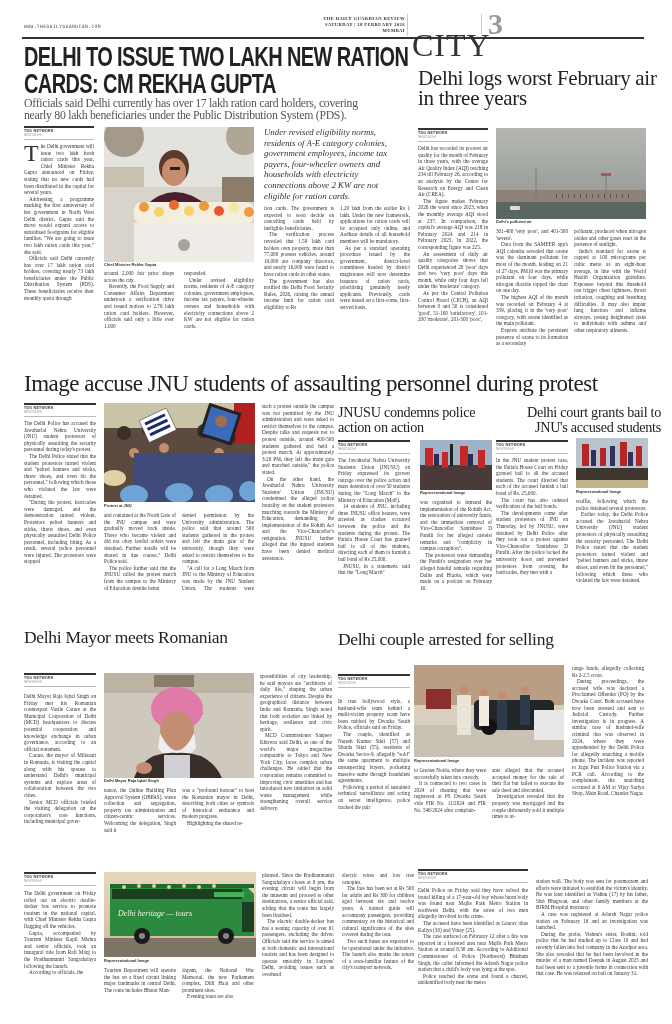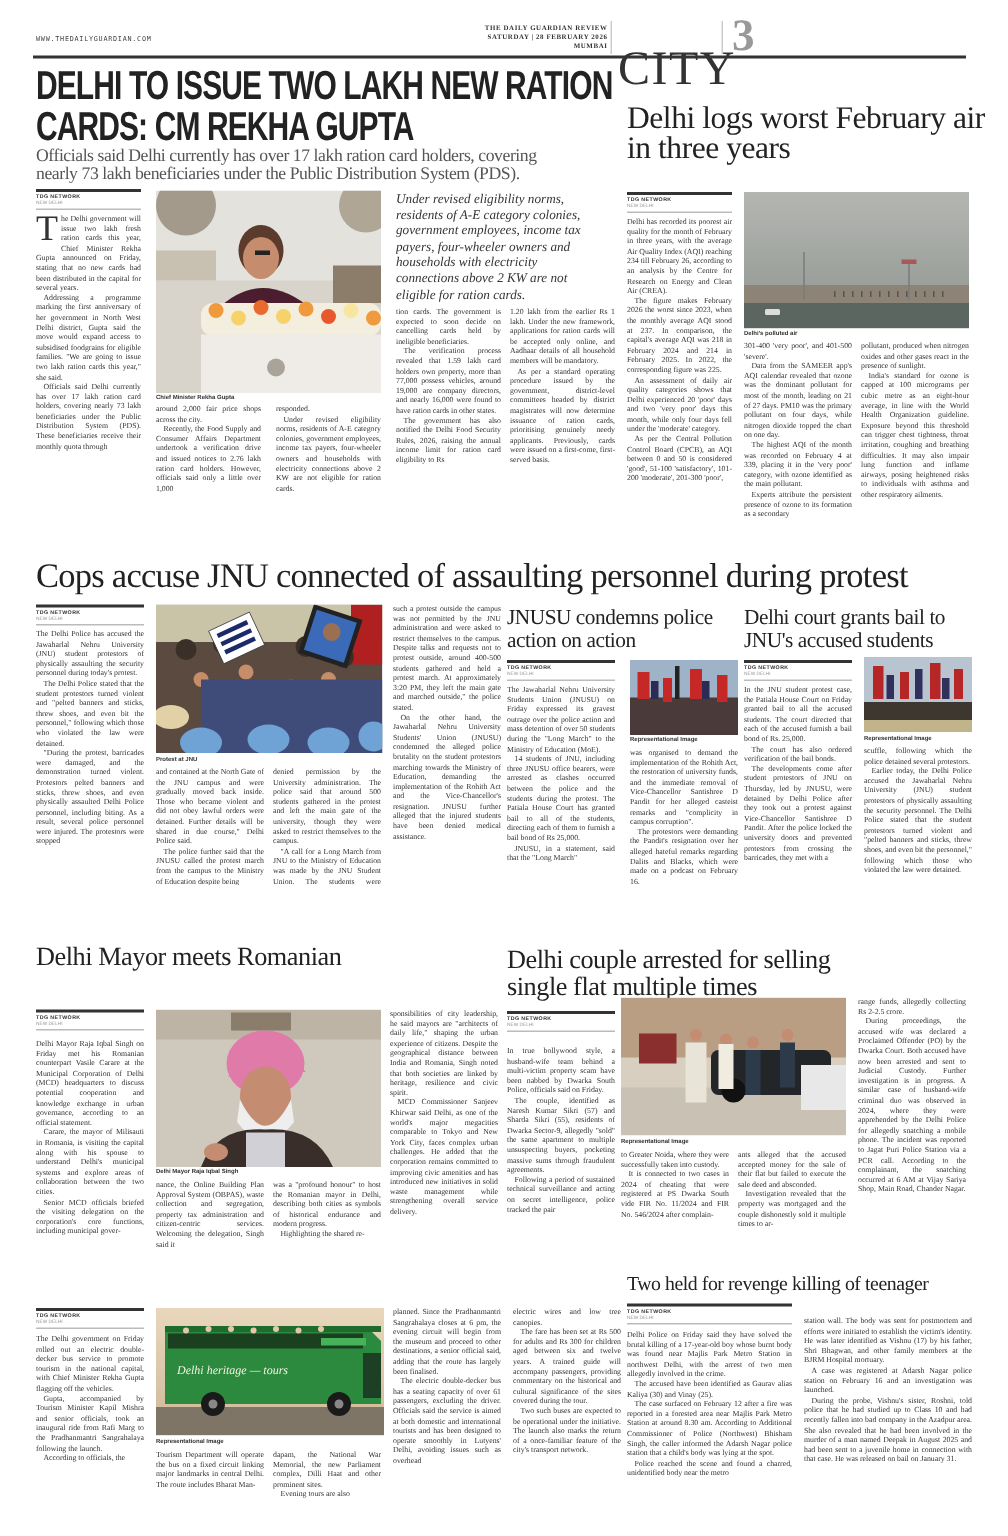--- a/index.html
+++ b/index.html
@@ -39,21 +39,21 @@
 <div class="abs mast-div" style="left:407px;"></div>
 <div class="abs section-name">CITY</div>
 <div class="abs mast-div" style="left:481px;"></div>
 <div class="abs page-num">3</div>
 <div class="abs top-rule"></div>
 
 <div class="abs" style="left:24px; top:44px; width:360px; height:320px;">
   <div class="h-cond" style="position:absolute; left:0; top:0; font-size:27px; line-height:26px; transform:scaleX(0.74); white-space:nowrap;">DELHI TO ISSUE TWO LAKH NEW RATION</div>
   <div class="h-cond" style="position:absolute; left:0; top:27px; font-size:27px; line-height:26px; transform:scaleX(0.74); white-space:nowrap;">CARDS: CM REKHA GUPTA</div>
   <div class="deck" style="position:absolute; left:0; top:53px; font-size:11.8px; line-height:12px; white-space:nowrap;">Officials said Delhi currently has over 17 lakh ration card holders, covering</div>
-  <div class="deck" style="position:absolute; left:0; top:65px; font-size:11.8px; line-height:12px; white-space:nowrap;">nearly 73 lakh beneficiaries under the Public Distribution System (PDS).</div>
+  <div class="deck" style="position:absolute; left:0; top:65px; font-size:11.8px; line-height:12px; white-space:nowrap;">nearly 80 lakh beneficiaries under the Public Distribution System (PDS).</div>
 
   <div style="position:absolute; left:0; top:82px; width:70px;">
     <div class="byline-bar">
         <div class="byline">TDG NETWORK</div>
       </div>
     <div class="dateline">NEW DELHI</div>
     <div class="body" style="margin-top:3px; height:225px; overflow:hidden;">
       <p class="first"><span class="dropcap">T</span><span>he Delhi government will issue two lakh fresh ration cards this year, Chief Minister Rekha Gupta announced on Friday, stating that no new cards had been distributed in the capital for several years.</span></p>
       <p>Addressing a programme marking the first anniversary of her government in North West Delhi district, Gupta said the move would expand access to subsidised foodgrains for eligible families. "We are going to issue two lakh ration cards this year," she said.</p>
       <p>Officials said Delhi currently has over 17 lakh ration card holders, covering nearly 73 lakh beneficiaries under the Public Distribution System (PDS). These beneficiaries receive their monthly quota through</p>
@@ -162,21 +162,21 @@
     <p>The highest AQI of the month was recorded on February 4 at 339, placing it in the 'very poor' category, with ozone identified as the main pollutant.</p>
     <p>Experts attribute the persistent presence of ozone to its formation as a secondary</p>
   </div>
   <div class="body" style="position:absolute; left:156px; top:160px; width:72px; height:135px; overflow:hidden;">
     <p class="first">pollutant, produced when nitrogen oxides and other gases react in the presence of sunlight.</p>
     <p>India's standard for ozone is capped at 100 micrograms per cubic metre as an eight-hour average, in line with the World Health Organization guideline. Exposure beyond this threshold can trigger chest tightness, throat irritation, coughing and breathing difficulties. It may also impair lung function and inflame airways, posing heightened risks to individuals with asthma and other respiratory ailments.</p>
   </div>
 </div>
 
 <div class="abs" style="left:24px; top:372px; width:632px; height:228px;">
-  <div class="h-serif" style="position:absolute; left:0; top:0; font-size:23px; line-height:24px; white-space:nowrap; letter-spacing:-0.5px;">Cops accuse JNU connected of assaulting personnel during protest</div>
+  <div class="h-serif" style="position:absolute; left:0; top:0; font-size:23px; line-height:24px; white-space:nowrap; letter-spacing:-0.5px;">Image accuse JNU students of assaulting personnel during protest</div>
   <div style="position:absolute; left:0; top:31px; width:72px;">
     <div class="byline-bar">
         <div class="byline">TDG NETWORK</div>
       </div>
     <div class="dateline">NEW DELHI</div>
     <div class="body" style="margin-top:3px; height:187px; overflow:hidden;">
       <p class="first">The Delhi Police has accused the Jawaharlal Nehru University (JNU) student protestors of physically assaulting the security personnel during today's protest.</p>
       <p>The Delhi Police stated that the student protestors turned violent and "pelted banners and sticks, threw shoes, and even bit the personnel," following which those who violated the law were detained.</p>
       <p>"During the protest, barricades were damaged, and the demonstration turned violent. Protestors pelted banners and sticks, threw shoes, and even physically assaulted Delhi Police personnel, including biting. As a result, several police personnel were injured. The protestors were stopped</p>
     </div>
@@ -265,21 +265,21 @@
     </svg>
   </div>
   <div class="caption" style="position:absolute; left:82px; top:85px;">Representational Image</div>
   <div class="body" style="position:absolute; left:82px; top:94px; width:72px; height:95px; overflow:hidden;">
     <p class="first">was organised to demand the implementation of the Rohith Act, the restoration of university funds, and the immediate removal of Vice-Chancellor Santishree D Pandit for her alleged casteist remarks and "complicity in campus corruption".</p>
     <p>The protestors were demanding the Pandit's resignation over her alleged hateful remarks regarding Dalits and Blacks, which were made on a podcast on February 16.</p>
   </div>
 </div>
 
 <div class="abs" style="left:496px; top:405px; width:162px; height:195px;">
-  <div class="h-serif" style="position:absolute; left:0; top:0; width:165px; font-size:14.2px; line-height:14.5px;">Delhi court grants bail to JNU's accused students</div>
+  <div class="h-serif" style="position:absolute; left:0; top:0; width:165px; font-size:14.2px; line-height:14.5px;text-align:right;">Delhi court grants bail to JNU's accused students</div>
   <div style="position:absolute; left:0; top:35px; width:72px;">
     <div class="byline-bar">
         <div class="byline">TDG NETWORK</div>
       </div>
     <div class="dateline">NEW DELHI</div>
     <div class="body" style="margin-top:3px; height:150px; overflow:hidden;">
       <p class="first">In the JNU student protest case, the Patiala House Court on Friday granted bail to all the accused students. The court directed that each of the accused furnish a bail bond of Rs. 25,000.</p>
       <p>The court has also ordered verification of the bail bonds.</p>
       <p>The developments come after student protestors of JNU on Thursday, led by JNUSU, were detained by Delhi Police after they took out a protest against Vice-Chancellor Santishree D Pandit. After the police locked the university doors and prevented protestors from crossing the barricades, they met with a</p>
     </div>
@@ -345,21 +345,20 @@
     <p>Highlighting the shared re-</p>
   </div>
   <div class="body" style="position:absolute; left:236px; top:45px; width:72px; height:166px; overflow:hidden;">
     <p class="first">sponsibilities of city leadership, he said mayors are "architects of daily life," shaping the urban experience of citizens. Despite the geographical distance between India and Romania, Singh noted that both societies are linked by heritage, resilience and civic spirit.</p>
     <p>MCD Commissioner Sanjeev Khirwar said Delhi, as one of the world's major megacities comparable to Tokyo and New York City, faces complex urban challenges. He added that the corporation remains committed to improving civic amenities and has introduced new initiatives in solid waste management while strengthening overall service delivery.</p>
   </div>
 </div>
 
 <div class="abs" style="left:338px; top:630px; width:320px; height:215px;">
   <div class="h-serif" style="position:absolute; left:0; top:0; font-size:17.5px; line-height:18px; white-space:nowrap;">Delhi couple arrested for selling</div>
-  <div class="h-serif" style="position:absolute; left:0; top:18px; font-size:17.5px; line-height:18px; white-space:nowrap;">single flat multiple times</div>
   <div style="position:absolute; left:0; top:44px; width:72px;">
     <div class="byline-bar">
         <div class="byline">TDG NETWORK</div>
       </div>
     <div class="dateline">NEW DELHI</div>
     <div class="body" style="margin-top:10px; height:150px; overflow:hidden;">
       <p class="first">In true bollywood style, a husband-wife team behind a multi-victim property scam have been nabbed by Dwarka South Police, officials said on Friday.</p>
       <p>The couple, identified as Naresh Kumar Sikri (57) and Sharda Sikri (55), residents of Dwarka Sector-9, allegedly "sold" the same apartment to multiple unsuspecting buyers, pocketing massive sums through fraudulent agreements.</p>
       <p>Following a period of sustained technical surveillance and acting on secret intelligence, police tracked the pair</p>
     </div>
@@ -461,21 +460,20 @@
     <p>The electric double-decker bus has a seating capacity of over 61 passengers, excluding the driver. Officials said the service is aimed at both domestic and international tourists and has been designed to operate smoothly in Lutyens' Delhi, avoiding issues such as overhead</p>
   </div>
   <div class="body" style="position:absolute; left:318px; top:24px; width:72px; height:140px; overflow:hidden;">
     <p class="first">electric wires and low tree canopies.</p>
     <p>The fare has been set at Rs 500 for adults and Rs 300 for children aged between six and twelve years. A trained guide will accompany passengers, providing commentary on the historical and cultural significance of the sites covered during the tour.</p>
     <p>Two such buses are expected to be operational under the initiative. The launch also marks the return of a once-familiar feature of the city's transport network.</p>
   </div>
 </div>
 
 <div class="abs" style="left:418px; top:848px; width:240px; height:170px;">
-  <div class="h-serif" style="position:absolute; left:0; top:0; font-size:13.2px; line-height:16px; white-space:nowrap;">Two held for revenge killing of teenager</div>
   <div style="position:absolute; left:0; top:21px; width:110px;">
     <div class="byline-bar">
         <div class="byline">TDG NETWORK</div>
       </div>
     <div class="dateline">NEW DELHI</div>
     <div class="body" style="margin-top:4px; height:135px; overflow:hidden;">
       <p class="first">Delhi Police on Friday said they have solved the brutal killing of a 17-year-old boy whose burnt body was found near Majlis Park Metro Station in northwest Delhi, with the arrest of two men allegedly involved in the crime.</p>
       <p>The accused have been identified as Gaurav alias Kaliya (30) and Vinay (25).</p>
       <p>The case surfaced on February 12 after a fire was reported in a forested area near Majlis Park Metro Station at around 8.30 am. According to Additional Commissioner of Police (Northwest) Bhisham Singh, the caller informed the Adarsh Nagar police station that a child's body was lying at the spot.</p>
       <p>Police reached the scene and found a charred, unidentified body near the metro</p>

